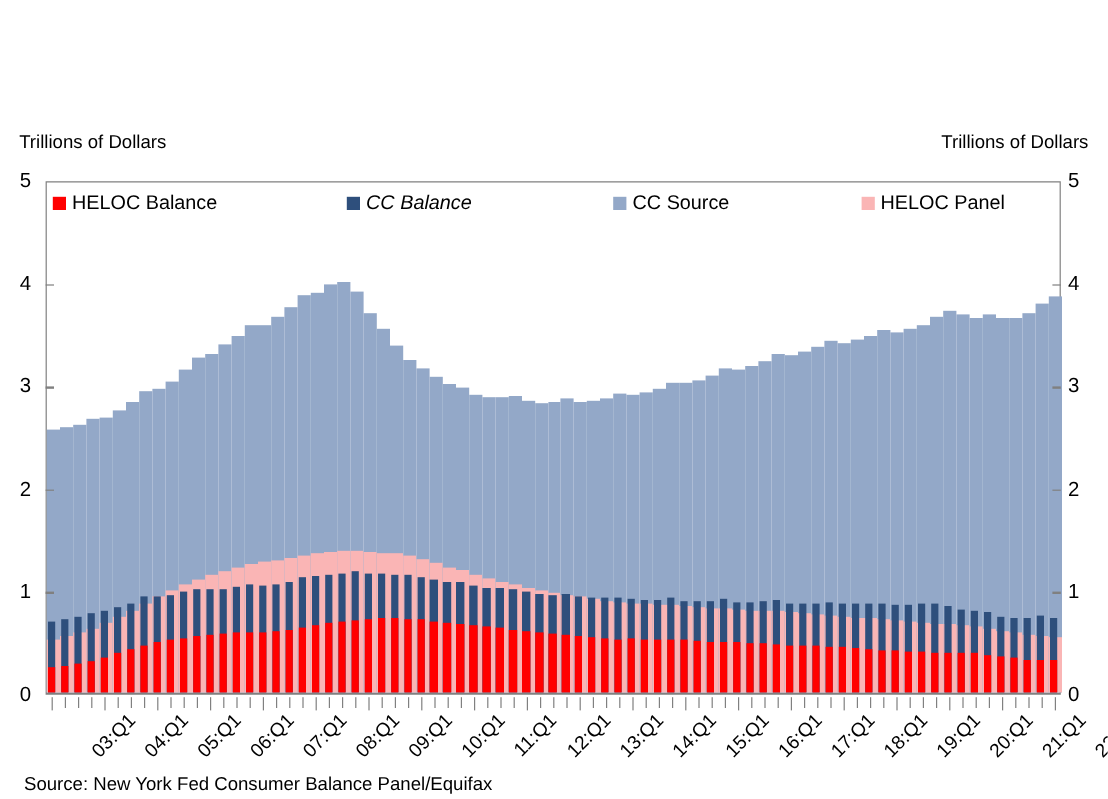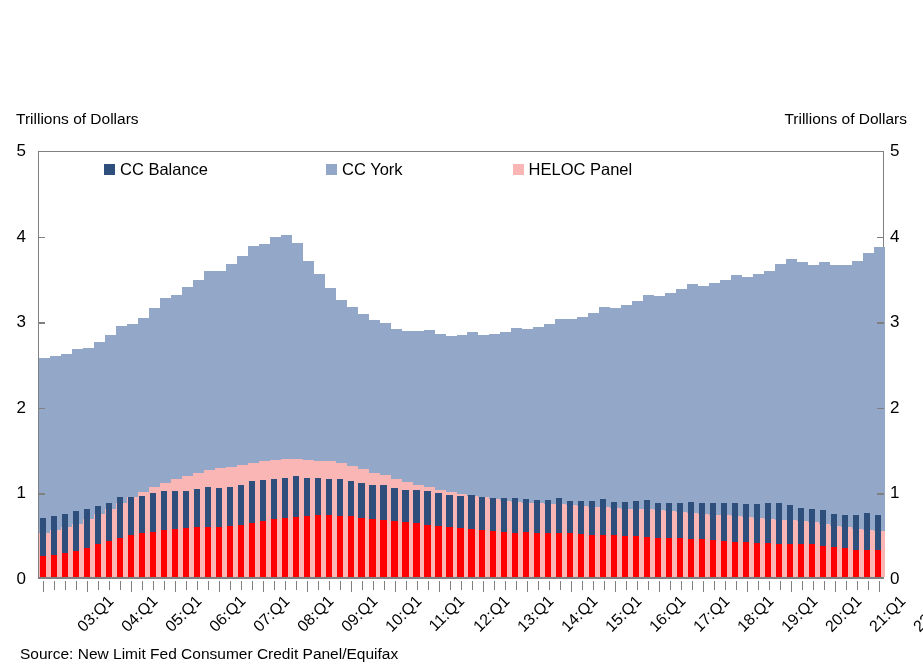--- a/index.html
+++ b/index.html
@@ -709,29 +709,33 @@
       <div class="xlabel" style="left: 632.818px;">16:Q1</div>
       <div class="xlabel" style="left: 676.766px;">17:Q1</div>
       <div class="xlabel" style="left: 720.714px;">18:Q1</div>
       <div class="xlabel" style="left: 764.662px;">19:Q1</div>
       <div class="xlabel" style="left: 808.61px;">20:Q1</div>
       <div class="xlabel" style="left: 852.558px;">21:Q1</div>
       <div class="xlabel" style="left: 896.506px;">22:Q1</div>
     </div>
 
   <div class="legend" id="legend">
-      <div class="legend-item" style="margin-left: 60px;">
+      <div class="legend-item">
+        <span class="legend-swatch" style="background: rgb(255, 0, 0);"></span>
+        <span>HELOC Balance</span>
+      </div>
+      <div class="legend-item" style="margin-left: 108px; font-style: italic;">
         <span class="legend-swatch" style="background: rgb(46, 79, 124);"></span>
         <span>CC Balance</span>
       </div>
       <div class="legend-item" style="margin-left: 118px;">
         <span class="legend-swatch" style="background: rgb(147, 168, 200);"></span>
-        <span>CC York</span>
+        <span>CC Source</span>
       </div>
       <div class="legend-item" style="margin-left: 110px;">
         <span class="legend-swatch" style="background: rgb(250, 181, 181);"></span>
         <span>HELOC Panel</span>
       </div>
     </div>
 
-  <div class="source">Source: New Limit Fed Consumer Credit Panel/Equifax</div>
+  <div class="source">Source: New York Fed Consumer Balance Panel/Equifax</div>
 
 </div>
 
 </body></html>

